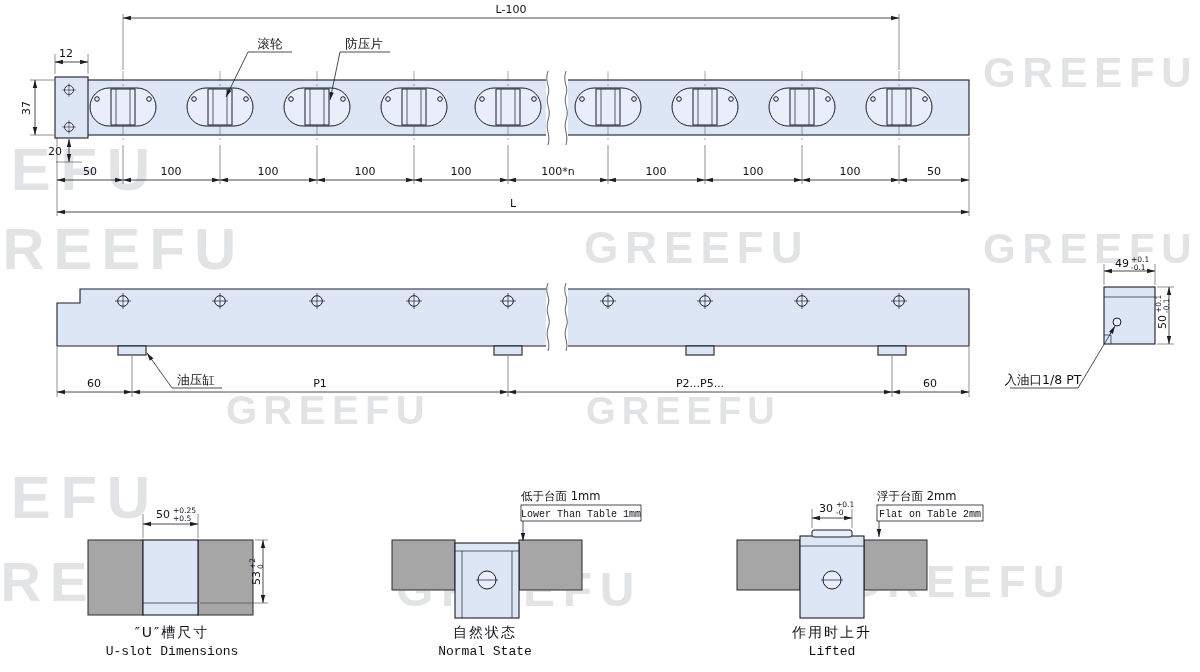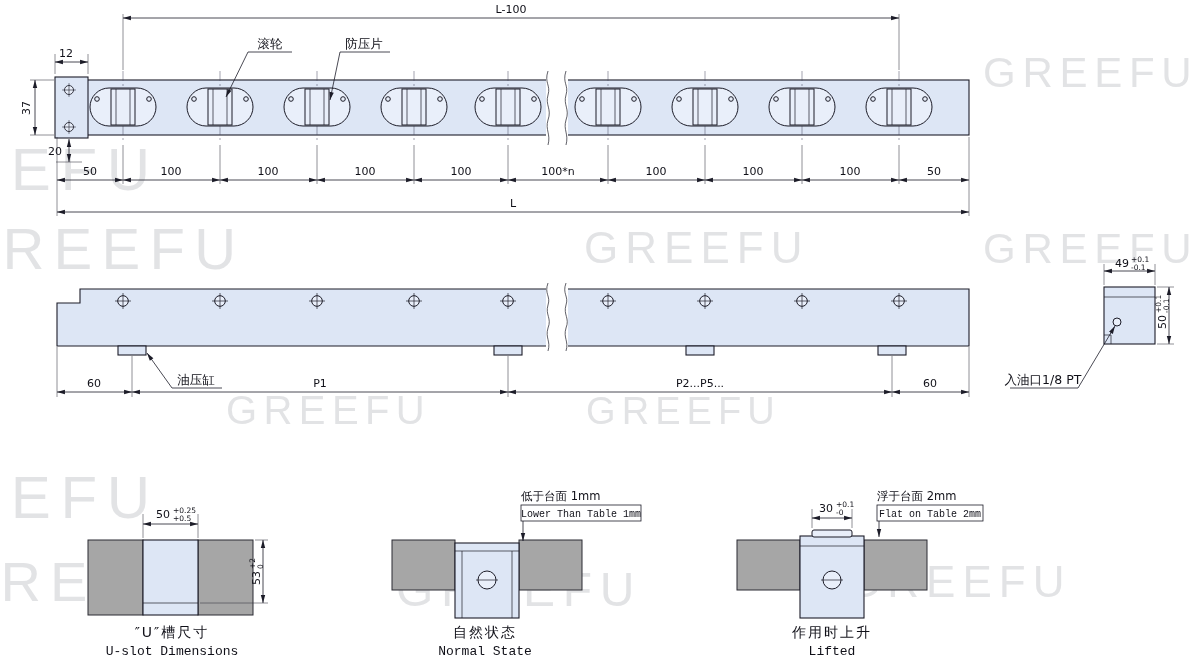--- a/index.html
+++ b/index.html
@@ -1,19 +1,19 @@
 <!DOCTYPE html>
 <html><head>
 <meta charset="utf-8">
 <style>
   * { margin:0; padding:0; box-sizing:border-box; }
   html,body { width:1200px; height:672px; background:#ffffff; overflow:hidden;
               font-family:"DejaVu Sans", sans-serif; }
   .canvas { position:relative; width:1200px; height:672px; background:#ffffff; }
-  .wm { position:absolute; font-family:"Liberation Sans", sans-serif; font-weight:400;
+  .wm { position:absolute; font-family:"Liberation Sans", sans-serif; font-weight:700;
         color:rgba(158,162,170,0.30); letter-spacing:0.16em; white-space:nowrap;
         user-select:none; line-height:1; }
   svg.drawing { position:absolute; left:0; top:0; }
   .part  { fill:#dde6f5; stroke:#1c1c28; stroke-width:1.1; }
   .part2 { fill:#e9effa; stroke:#1c1c28; stroke-width:1; }
   .gray  { fill:#a6a6a6; stroke:#2a2a33; stroke-width:1; }
   .thin  { stroke:#1c1c28; stroke-width:0.7; fill:none; }
   .cl    { stroke:#45455c; stroke-width:0.5; stroke-dasharray:10 3 2 3; }
   .ext   { stroke:#33333f; stroke-width:0.55; }
   .dim   { stroke:#1c1c28; stroke-width:0.8; fill:none; }

